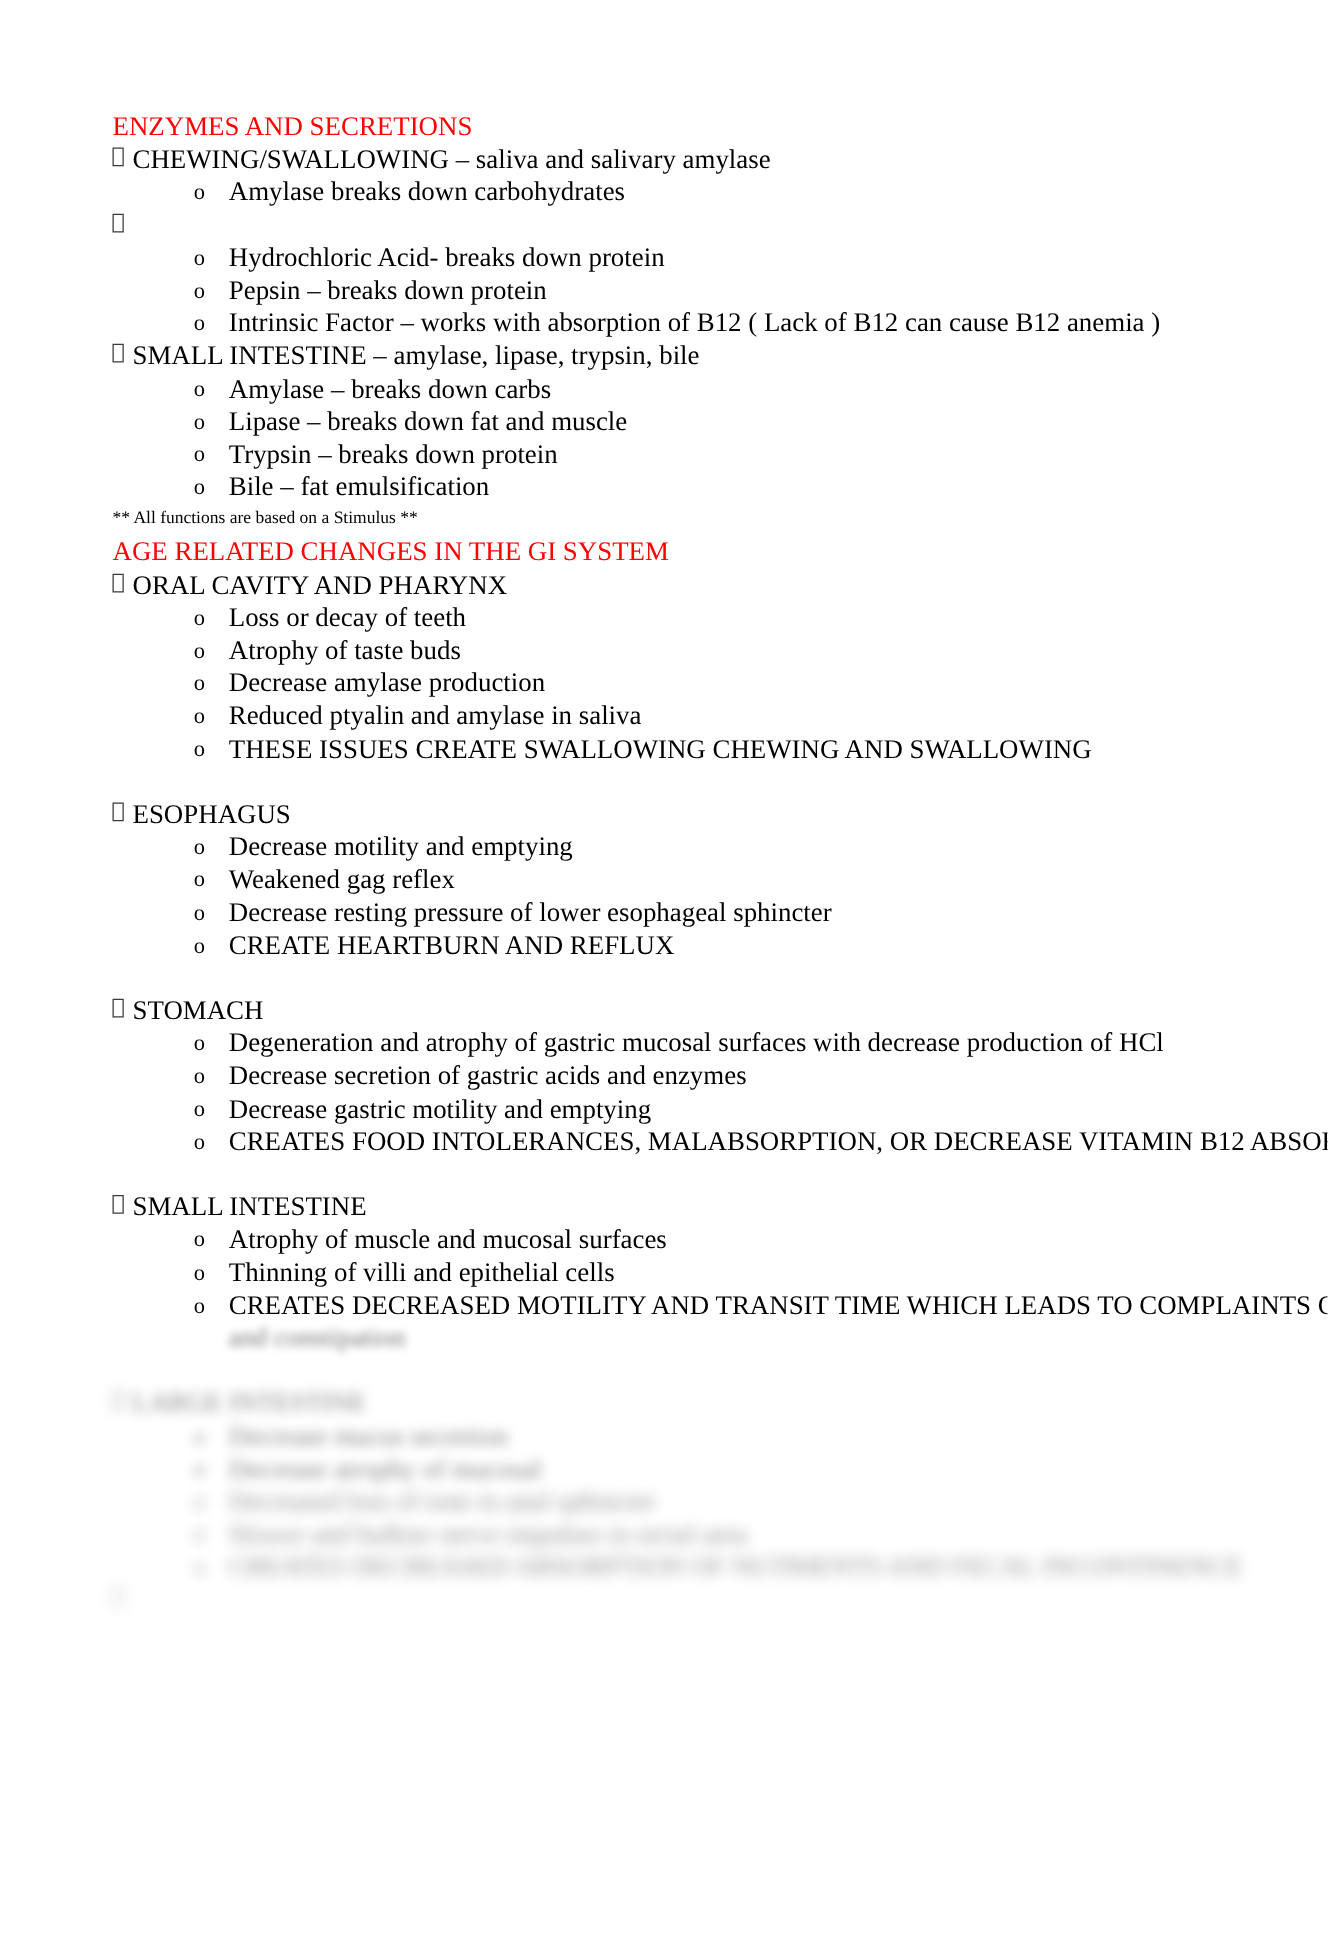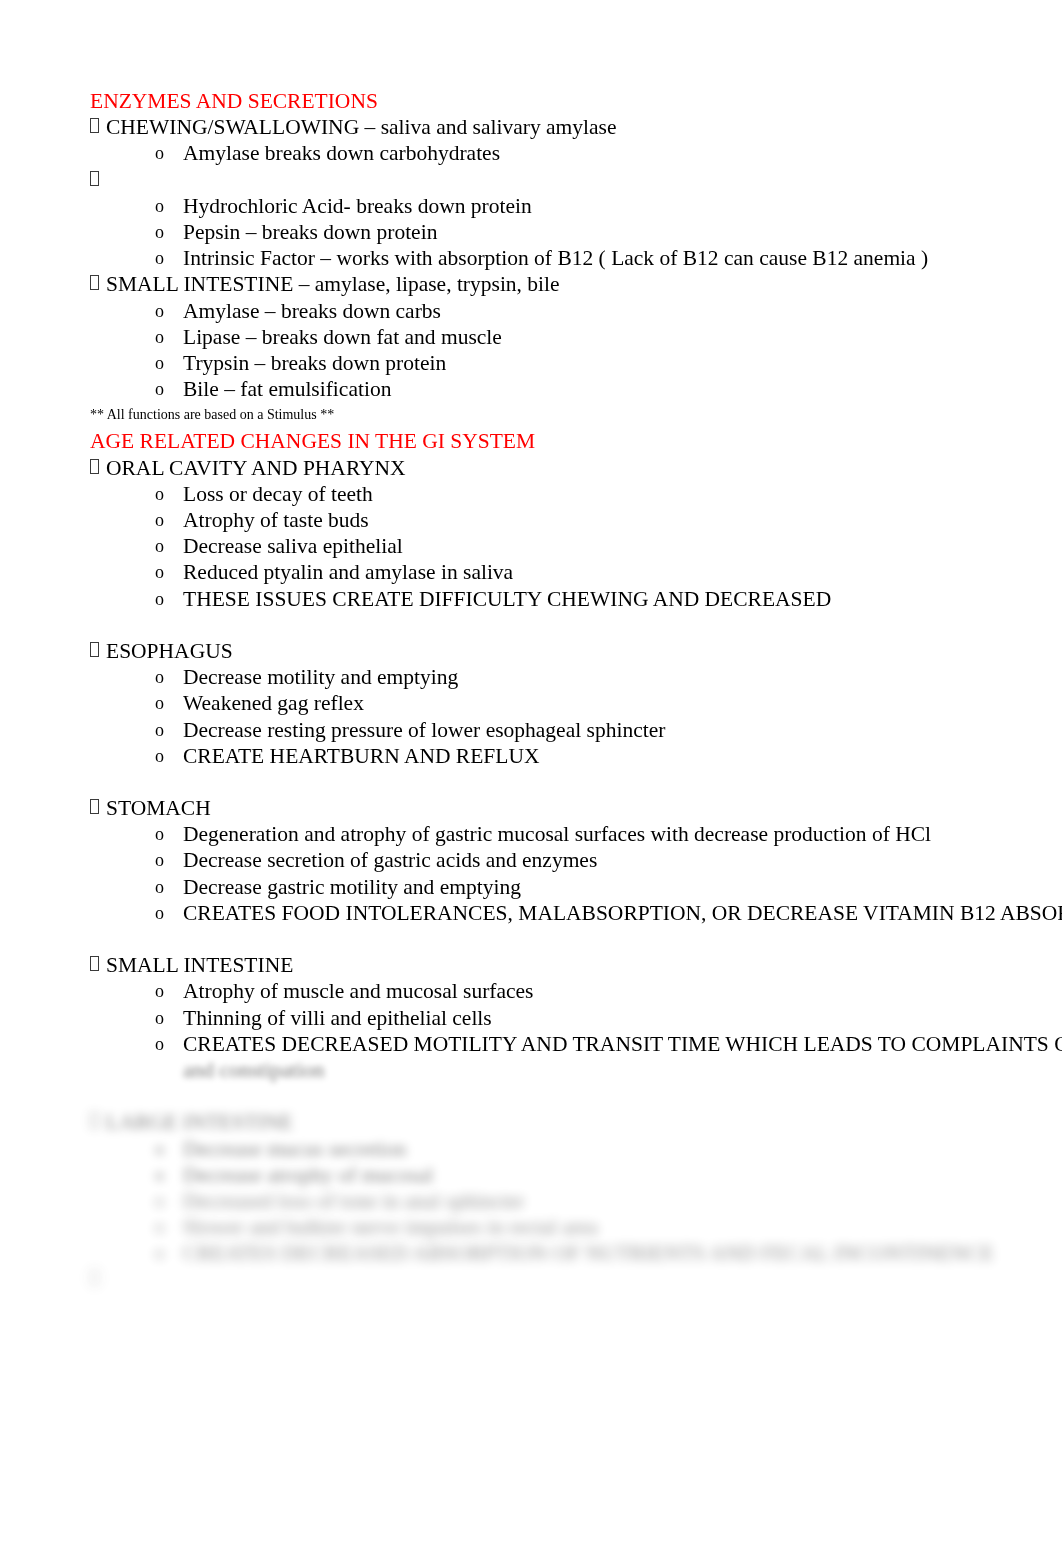--- a/index.html
+++ b/index.html
@@ -170,29 +170,29 @@
     <div class="l2">
       <span class="omark">o</span>
       <span>Loss or decay of teeth</span>
     </div>
     <div class="l2">
       <span class="omark">o</span>
       <span>Atrophy of taste buds</span>
     </div>
     <div class="l2">
       <span class="omark">o</span>
-      <span>Decrease saliva epithelial</span>
+      <span>Decrease amylase production</span>
     </div>
     <div class="l2">
       <span class="omark">o</span>
       <span>Reduced ptyalin and amylase in saliva</span>
     </div>
     <div class="l2">
       <span class="omark">o</span>
-      <span>THESE ISSUES CREATE DIFFICULTY CHEWING AND DECREASED</span>
+      <span>THESE ISSUES CREATE SWALLOWING CHEWING AND SWALLOWING</span>
     </div>
 
     <div class="gap"></div>
 
     <div class="l1">
       <span class="bullet"></span>
       <span>ESOPHAGUS</span>
     </div>
     <div class="l2">
       <span class="omark">o</span>

